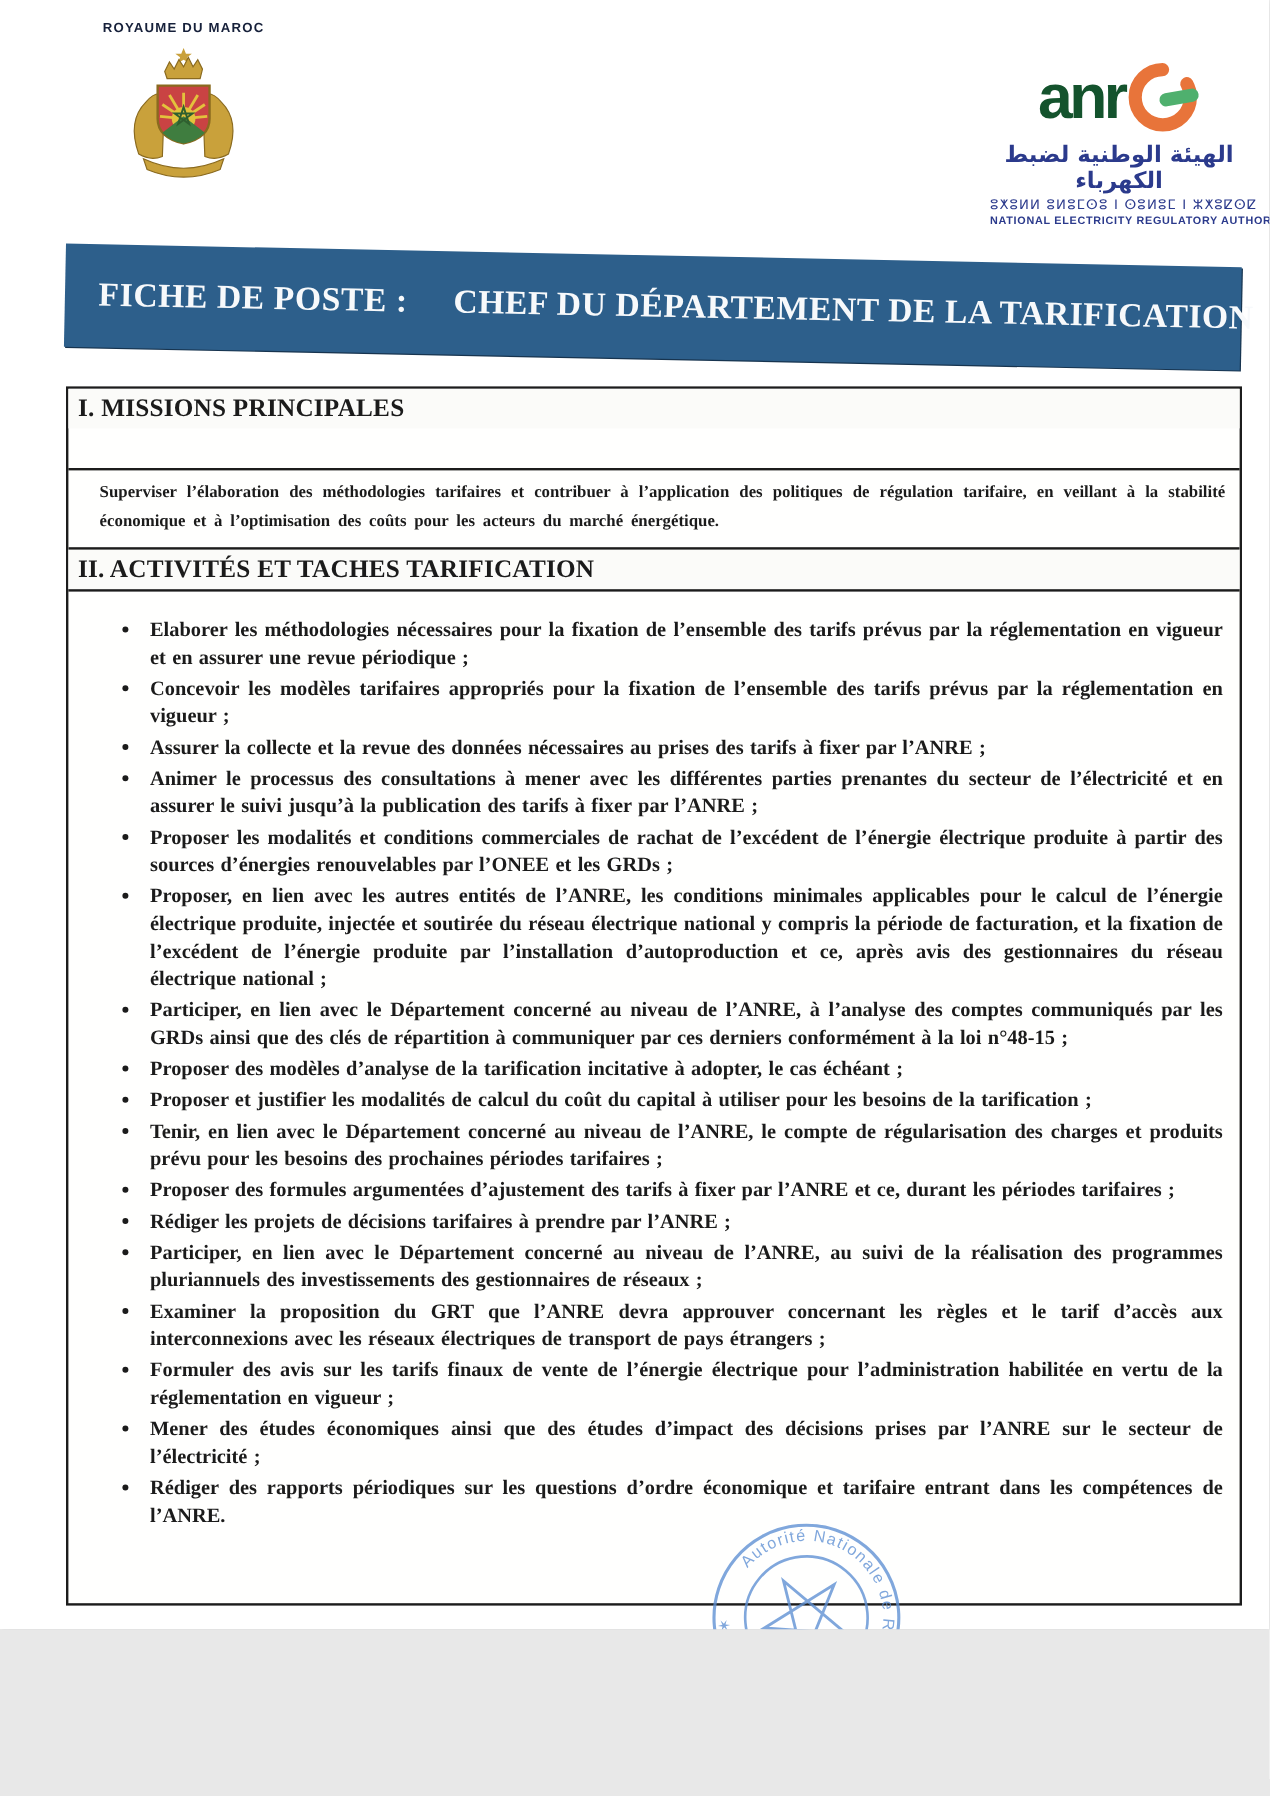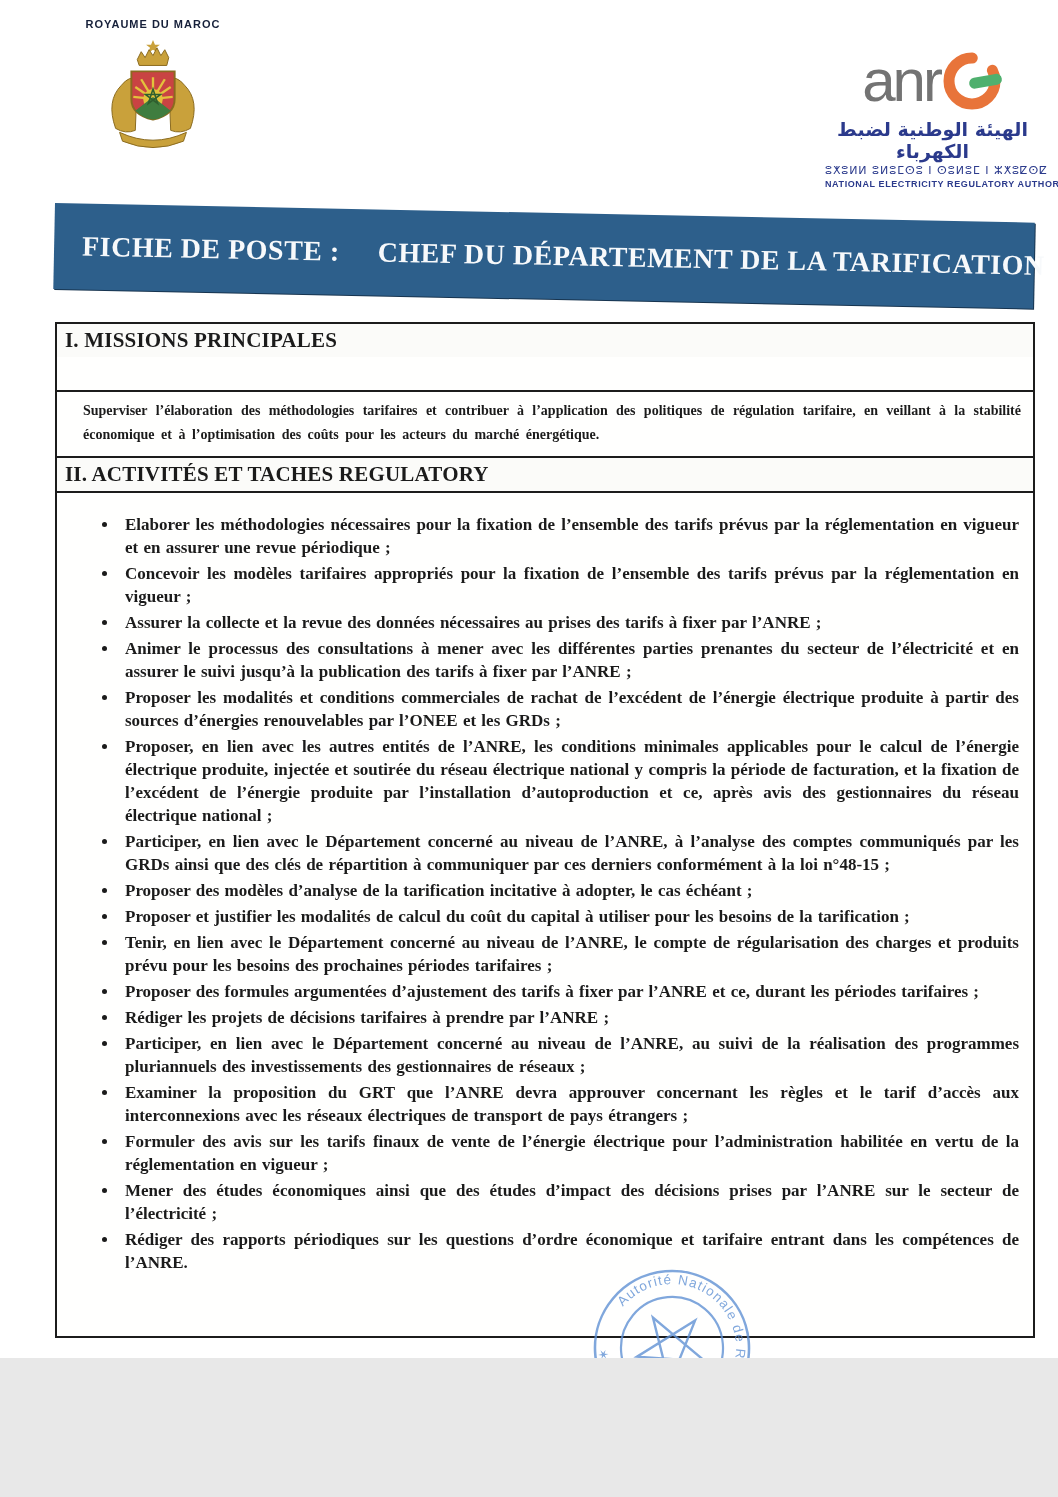--- a/index.html
+++ b/index.html
@@ -8,22 +8,22 @@
     font-family:"Liberation Serif", serif;color:#1b1b1b;overflow:hidden;
     box-shadow:0 0 6px rgba(0,0,0,.25);
   }
   
   .crest-block{position:absolute;left:78px;top:18px;width:150px;text-align:center;}
   .kingdom-label{font-family:"Liberation Sans",sans-serif;font-size:11px;font-weight:bold;
     letter-spacing:1px;color:#16203a;white-space:nowrap;}
   .crest-block svg{margin-top:4px;}
   .logo-block{position:absolute;right:18px;top:50px;width:215px;text-align:center;}
   .wordmark{display:flex;align-items:center;justify-content:center;gap:1px;}
-  .wordmark .txt{font-family:"Liberation Sans",sans-serif;font-weight:normal;font-size:60px;
-    line-height:60px;color:#737373;letter-spacing:-3px;}
+  .wordmark .txt{font-family:"Liberation Sans",sans-serif;font-weight:bold;font-size:52px;
+    line-height:60px;color:#14532d;letter-spacing:-3px;}
   .arabic{font-size:19px;font-weight:bold;color:#2b3a8c;direction:rtl;margin-top:6px;
     font-family:"DejaVu Sans",sans-serif;line-height:22px;}
   .tifinagh{font-size:11px;color:#2b3a8c;margin-top:2px;font-family:"DejaVu Sans",sans-serif;
     letter-spacing:1px;white-space:nowrap;}
   .english{font-family:"Liberation Sans",sans-serif;font-size:9px;font-weight:bold;
     color:#2b3a8c;letter-spacing:.6px;margin-top:2px;white-space:nowrap;}
   
   .banner{
     position:absolute;left:55px;top:203px;width:980px;height:86px;background:#2d5f8b;
     transform:rotate(1.15deg);transform-origin:left top;
@@ -117,21 +117,21 @@
 
   <div class="banner">
     <div class="inner">
       <span>FICHE DE POSTE :</span><span class="gap"></span><span>CHEF DU DÉPARTEMENT DE LA TARIFICATION</span>
     </div>
   </div>
 
   <div class="doc-table">
     <div class="row heading">I. MISSIONS PRINCIPALES</div>
     <div class="row body-par">Superviser l’élaboration des méthodologies tarifaires et contribuer à l’application des politiques de régulation tarifaire, en veillant à la stabilité économique et à l’optimisation des coûts pour les acteurs du marché énergétique.</div>
-    <div class="row heading">II. ACTIVITÉS ET TACHES REGULATORY</div>
+    <div class="row heading">II. ACTIVITÉS ET TACHES TARIFICATION</div>
     <ul class="row bullets">
         <li>Elaborer les méthodologies nécessaires pour la fixation de l’ensemble des tarifs prévus par la réglementation en vigueur et en assurer une revue périodique ;</li>
         <li>Concevoir les modèles tarifaires appropriés pour la fixation de l’ensemble des tarifs prévus par la réglementation en vigueur ;</li>
         <li>Assurer la collecte et la revue des données nécessaires au prises des tarifs à fixer par l’ANRE ;</li>
         <li>Animer le processus des consultations à mener avec les différentes parties prenantes du secteur de l’électricité et en assurer le suivi jusqu’à la publication des tarifs à fixer par l’ANRE ;</li>
         <li>Proposer les modalités et conditions commerciales de rachat de l’excédent de l’énergie électrique produite à partir des sources d’énergies renouvelables par l’ONEE et les GRDs ;</li>
         <li>Proposer, en lien avec les autres entités de l’ANRE, les conditions minimales applicables pour le calcul de l’énergie électrique produite, injectée et soutirée du réseau électrique national y compris la période de facturation, et la fixation de l’excédent de l’énergie produite par l’installation d’autoproduction et ce, après avis des gestionnaires du réseau électrique national ;</li>
         <li>Participer, en lien avec le Département concerné au niveau de l’ANRE, à l’analyse des comptes communiqués par les GRDs ainsi que des clés de répartition à communiquer par ces derniers conformément à la loi n°48-15 ;</li>
         <li>Proposer des modèles d’analyse de la tarification incitative à adopter, le cas échéant ;</li>
         <li>Proposer et justifier les modalités de calcul du coût du capital à utiliser pour les besoins de la tarification ;</li>

